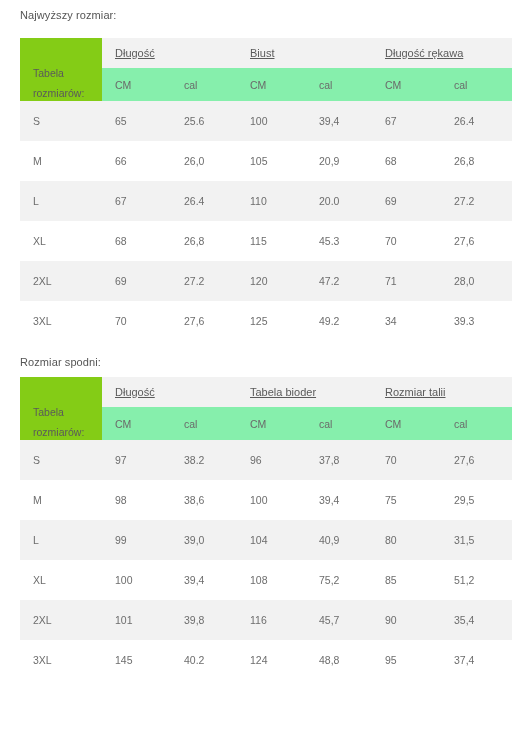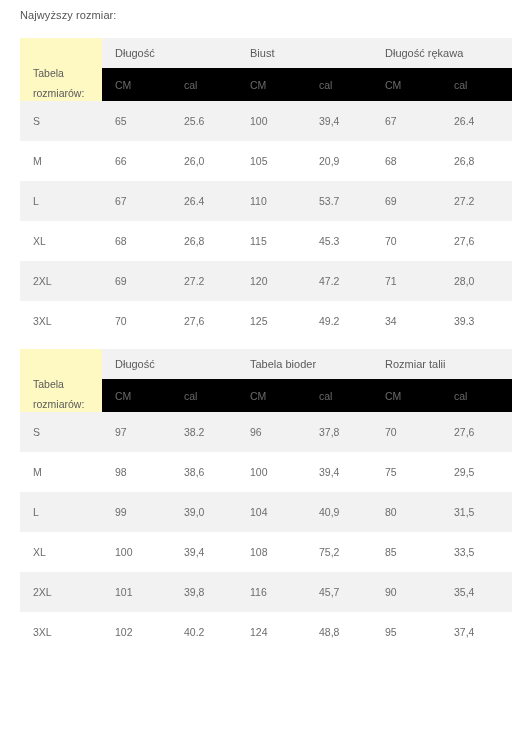--- a/index.html
+++ b/index.html
@@ -58,36 +58,37 @@
     vertical-align: middle;
     white-space: nowrap;
   }
 
   
   tr.group-row  { background: #f2f2f2; }
   tr.unit-row   { background: #f2f2f2; }
 
   .group-row th.corner,
   .unit-row  td.corner {
-    background: #fef9c3;
+    background: #84cc16;
     padding-left: 13px;
     color: #5a5a5a;
   }
   .group-row th.corner { height: 30px; vertical-align: bottom; padding-bottom: 2px; }
 
   .group-row th.grp {
     height: 30px;
     vertical-align: middle;
     padding-left: 13px;
     color: #5a5a5a;
     font-size: 11px;
+    text-decoration: underline;
   }
   .unit-row td.unit {
     height: 33px;
-    background: #000000;
+    background: #86efac;
     vertical-align: middle;
     padding-left: 13px;
     color: #6a6a6a;
     font-size: 10.5px;
   }
 
   tr.data-row { height: 40px; }
   tr.data-row.shade { background: #f2f2f2; }
   tr.data-row.plain { background: #ffffff; }
   tr.data-row td {
@@ -150,21 +151,21 @@
         <td>105</td>
         <td>20,9</td>
         <td>68</td>
         <td>26,8</td>
       </tr>
       <tr class="data-row shade">
         <td class="size-cell">L</td>
         <td>67</td>
         <td>26.4</td>
         <td>110</td>
-        <td>53.7</td>
+        <td>20.0</td>
         <td>69</td>
         <td>27.2</td>
       </tr>
       <tr class="data-row plain">
         <td class="size-cell">XL</td>
         <td>68</td>
         <td>26,8</td>
         <td>115</td>
         <td>45.3</td>
         <td>70</td>
@@ -184,20 +185,21 @@
         <td>70</td>
         <td>27,6</td>
         <td>125</td>
         <td>49.2</td>
         <td>34</td>
         <td>39.3</td>
       </tr>
     </tbody>
   </table>
 
+  <div class="section-title" id="title-bottom">Rozmiar spodni:</div>
 
   <table class="size-table" style="margin-top:8px">
     <colgroup>
       <col class="c-size">
         <col class="c-a">
         <col class="c-b">
       <col class="c-c">
         <col class="c-d">
         <col class="c-e">
         <col class="c-f">
@@ -249,34 +251,34 @@
         <td>80</td>
         <td>31,5</td>
       </tr>
       <tr class="data-row plain">
         <td class="size-cell">XL</td>
         <td>100</td>
         <td>39,4</td>
         <td>108</td>
         <td>75,2</td>
         <td>85</td>
-        <td>33,5</td>
+        <td>51,2</td>
       </tr>
       <tr class="data-row shade">
         <td class="size-cell">2XL</td>
         <td>101</td>
         <td>39,8</td>
         <td>116</td>
         <td>45,7</td>
         <td>90</td>
         <td>35,4</td>
       </tr>
       <tr class="data-row plain">
         <td class="size-cell">3XL</td>
-        <td>102</td>
+        <td>145</td>
         <td>40.2</td>
         <td>124</td>
         <td>48,8</td>
         <td>95</td>
         <td>37,4</td>
       </tr>
     </tbody>
   </table>
 
 </div>

